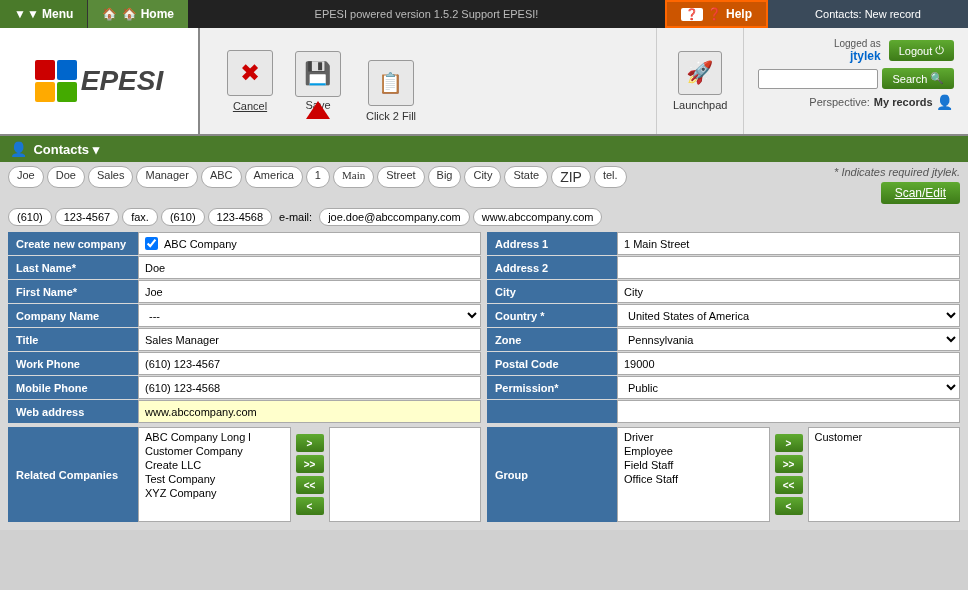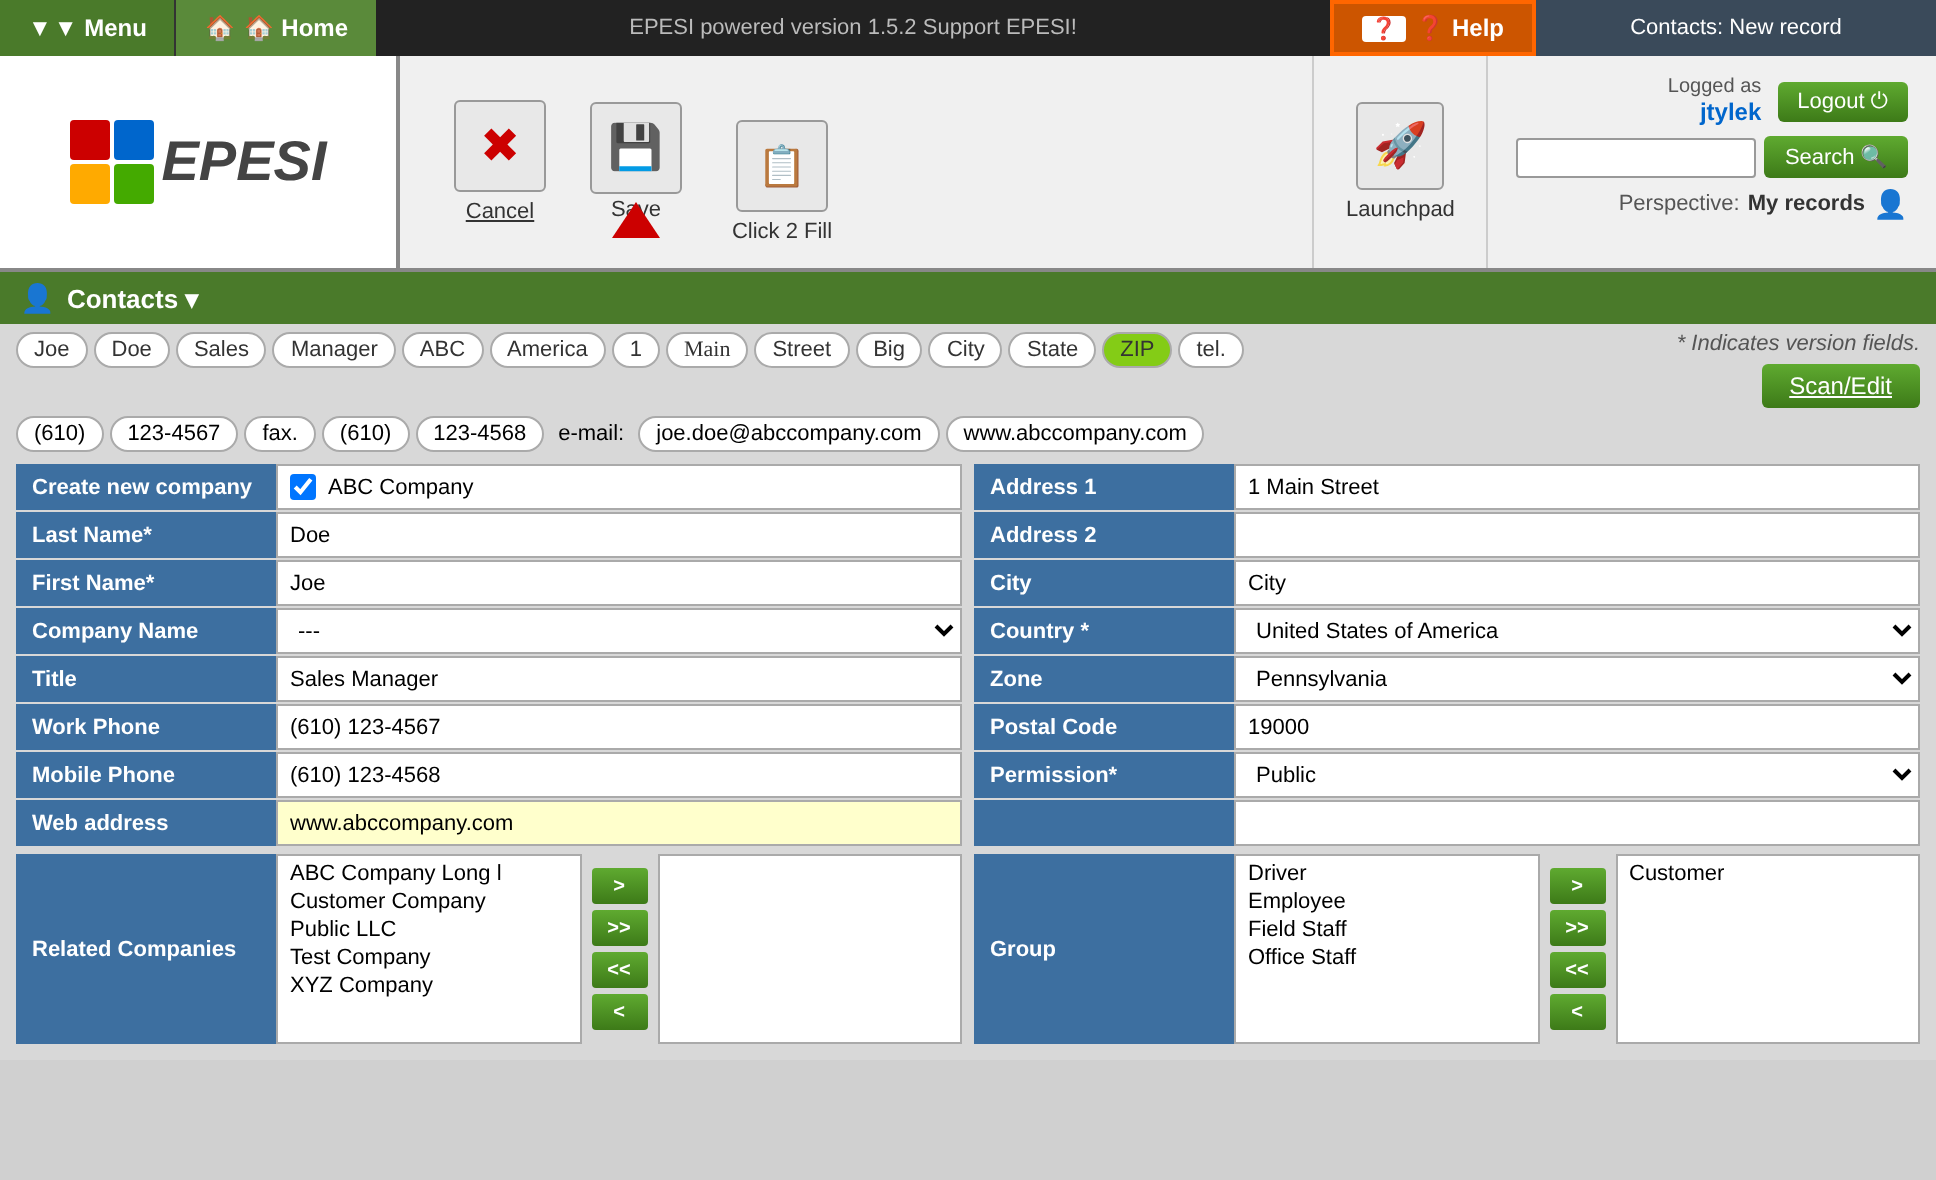--- a/index.html
+++ b/index.html
@@ -109,25 +109,25 @@
       <span class="pill" style="background:white; border:1px solid #aaa; border-radius:12px; padding:2px 8px; font-size:11px; cursor:pointer;">Sales</span>
       <span class="pill" style="background:white; border:1px solid #aaa; border-radius:12px; padding:2px 8px; font-size:11px; cursor:pointer;">Manager</span>
       <span class="pill" style="background:white; border:1px solid #aaa; border-radius:12px; padding:2px 8px; font-size:11px; cursor:pointer;">ABC</span>
       <span class="pill" style="background:white; border:1px solid #aaa; border-radius:12px; padding:2px 8px; font-size:11px; cursor:pointer;">America</span>
       <span class="pill" style="background:white; border:1px solid #aaa; border-radius:12px; padding:2px 8px; font-size:11px; cursor:pointer;">1</span>
       <span class="pill" style="background:white; border:1px solid #aaa; border-radius:12px; padding:2px 8px; font-size:11px; cursor:pointer;font-family:Liberation Serif, serif;">Main</span>
       <span class="pill" style="background:white; border:1px solid #aaa; border-radius:12px; padding:2px 8px; font-size:11px; cursor:pointer;">Street</span>
       <span class="pill" style="background:white; border:1px solid #aaa; border-radius:12px; padding:2px 8px; font-size:11px; cursor:pointer;">Big</span>
       <span class="pill" style="background:white; border:1px solid #aaa; border-radius:12px; padding:2px 8px; font-size:11px; cursor:pointer;">City</span>
       <span class="pill" style="background:white; border:1px solid #aaa; border-radius:12px; padding:2px 8px; font-size:11px; cursor:pointer;">State</span>
-      <span class="pill" style="background:#84cc16; border:1px solid #aaa; border-radius:12px; padding:2px 8px; font-size:11px; cursor:pointer;">ZIP</span>
+      <span class="pill" style="background:#ffffff; border:1px solid #aaa; border-radius:12px; padding:2px 8px; font-size:14px; cursor:pointer;">ZIP</span>
       <span class="pill" style="background:white; border:1px solid #aaa; border-radius:12px; padding:2px 8px; font-size:11px; cursor:pointer;">tel.</span>
     </div>
     <div style="display:flex; flex-direction:column; align-items:flex-end; gap:4px;">
-      <span style="font-size:11px; color:#555; font-style:italic;">* Indicates version fields.</span>
+      <span style="font-size:11px; color:#555; font-style:italic;">* Indicates required jtylek.</span>
       <button style="background:linear-gradient(to bottom,#5faa30,#3d7a18); color:white; border:none; padding:4px 14px; border-radius:3px; cursor:pointer; font-size:12px;text-decoration:underline;">Scan/Edit</button>
     </div>
   </div>
 
   <div style="display:flex; flex-wrap:wrap; gap:3px; padding:0 8px 6px 8px;">
     <span style="background:white; border:1px solid #aaa; border-radius:12px; padding:2px 8px; font-size:11px; cursor:pointer;">(610)</span>
     <span style="background:white; border:1px solid #aaa; border-radius:12px; padding:2px 8px; font-size:11px; cursor:pointer;">123-4567</span>
     <span style="background:white; border:1px solid #aaa; border-radius:12px; padding:2px 8px; font-size:11px; cursor:pointer;">fax.</span>
     <span style="background:white; border:1px solid #aaa; border-radius:12px; padding:2px 8px; font-size:11px; cursor:pointer;">(610)</span>
     <span style="background:white; border:1px solid #aaa; border-radius:12px; padding:2px 8px; font-size:11px; cursor:pointer;">123-4568</span>
@@ -298,21 +298,21 @@
 
     <div style="flex:1; display:flex; min-height:95px;">
       <div style="background:#3d6fa0; color:white; font-size:11px; padding:4px 8px; min-width:130px; display:flex; align-items:center; font-weight:bold;">
         <span>Related Companies</span>
       </div>
       <div style="display:flex; flex:1; gap:2px; background:#d8d8d8;">
 
         <div style="background:white; border:1px solid #aaa; flex:1; overflow-y:auto; padding:2px; font-size:11px; min-height:90px;">
           <div style="padding:1px 4px;">ABC Company Long l</div>
           <div style="padding:1px 4px;">Customer Company</div>
-          <div style="padding:1px 4px;">Public LLC</div>
+          <div style="padding:1px 4px;">Create LLC</div>
           <div style="padding:1px 4px;">Test Company</div>
           <div style="padding:1px 4px;">XYZ Company</div>
         </div>
 
         <div style="display:flex; flex-direction:column; align-items:center; justify-content:center; gap:3px; padding:0 3px;">
           <button style="background:linear-gradient(to bottom,#5faa30,#3d7a18); color:white; border:none; width:28px; height:18px; cursor:pointer; border-radius:2px; font-size:10px; font-weight:bold;">&gt;</button>
           <button style="background:linear-gradient(to bottom,#5faa30,#3d7a18); color:white; border:none; width:28px; height:18px; cursor:pointer; border-radius:2px; font-size:10px; font-weight:bold;">&gt;&gt;</button>
           <button style="background:linear-gradient(to bottom,#5faa30,#3d7a18); color:white; border:none; width:28px; height:18px; cursor:pointer; border-radius:2px; font-size:10px; font-weight:bold;">&lt;&lt;</button>
           <button style="background:linear-gradient(to bottom,#5faa30,#3d7a18); color:white; border:none; width:28px; height:18px; cursor:pointer; border-radius:2px; font-size:10px; font-weight:bold;">&lt;</button>
         </div>

